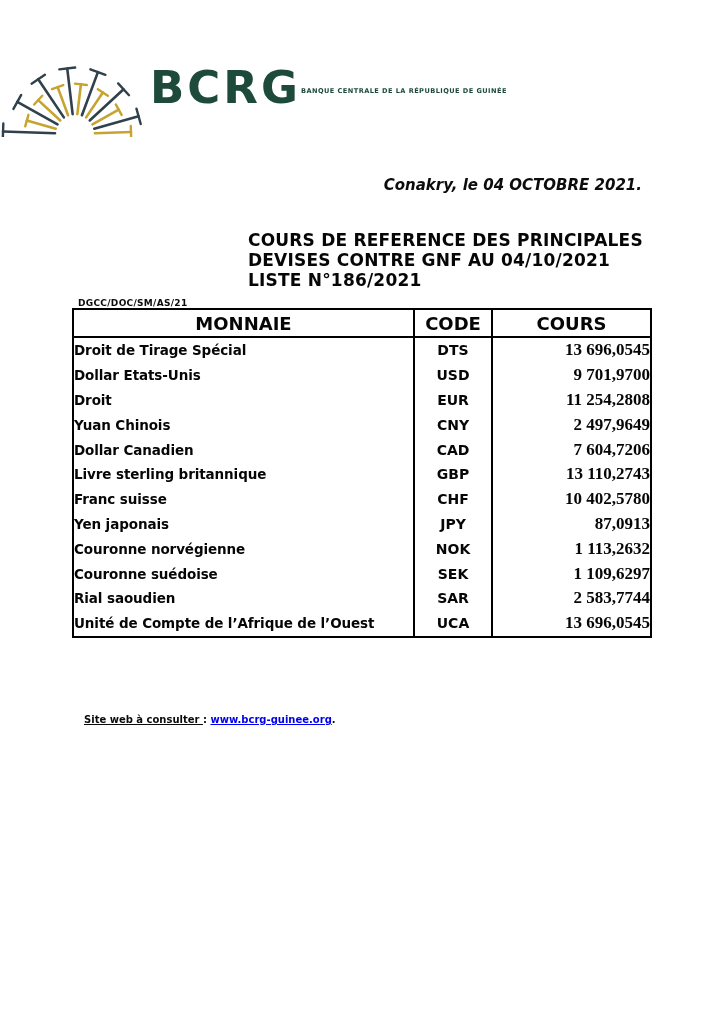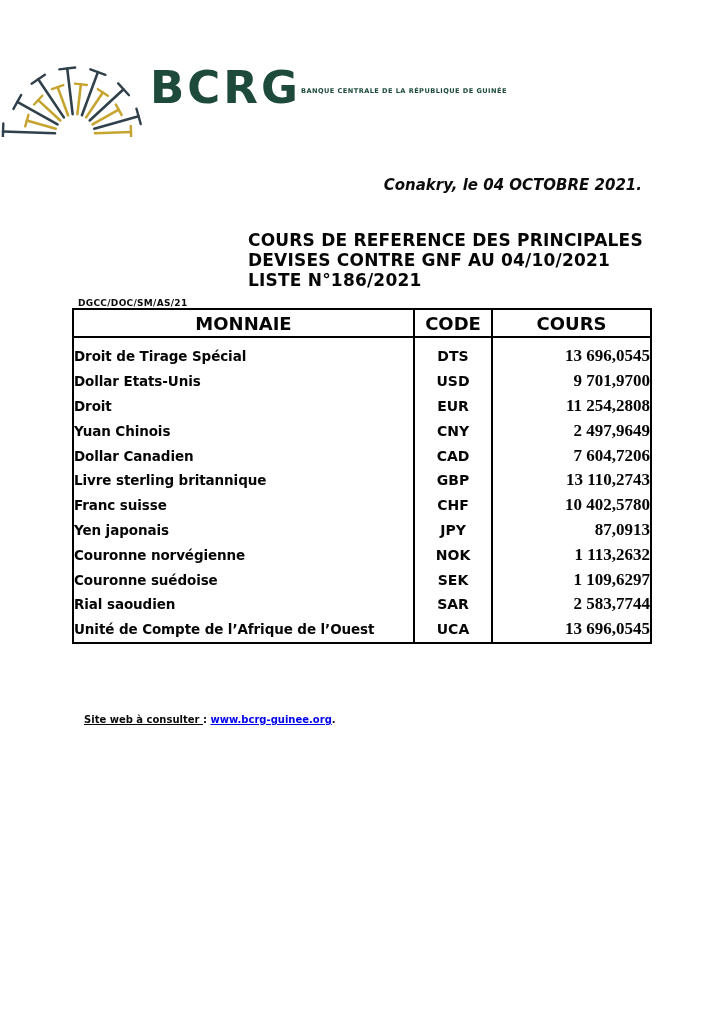--- a/index.html
+++ b/index.html
@@ -117,21 +117,21 @@
     color: #060606;
   }
   td.cell-cours {
     font-family: "Liberation Serif", "DejaVu Serif", serif;
     font-size: 17px;
     font-weight: bold;
     text-align: right;
     padding-right: 10px;
     color: #060606;
   }
-  tbody tr.first-row td { padding-top: 6px; }
+  tbody tr.first-row td { }
 
   
   .site-line {
     position: absolute;
     top: 714px; left: 84px;
     font-size: 10px;
     font-weight: bold;
     color: #0a0a0a;
   }
   .site-label { text-decoration: underline; }

